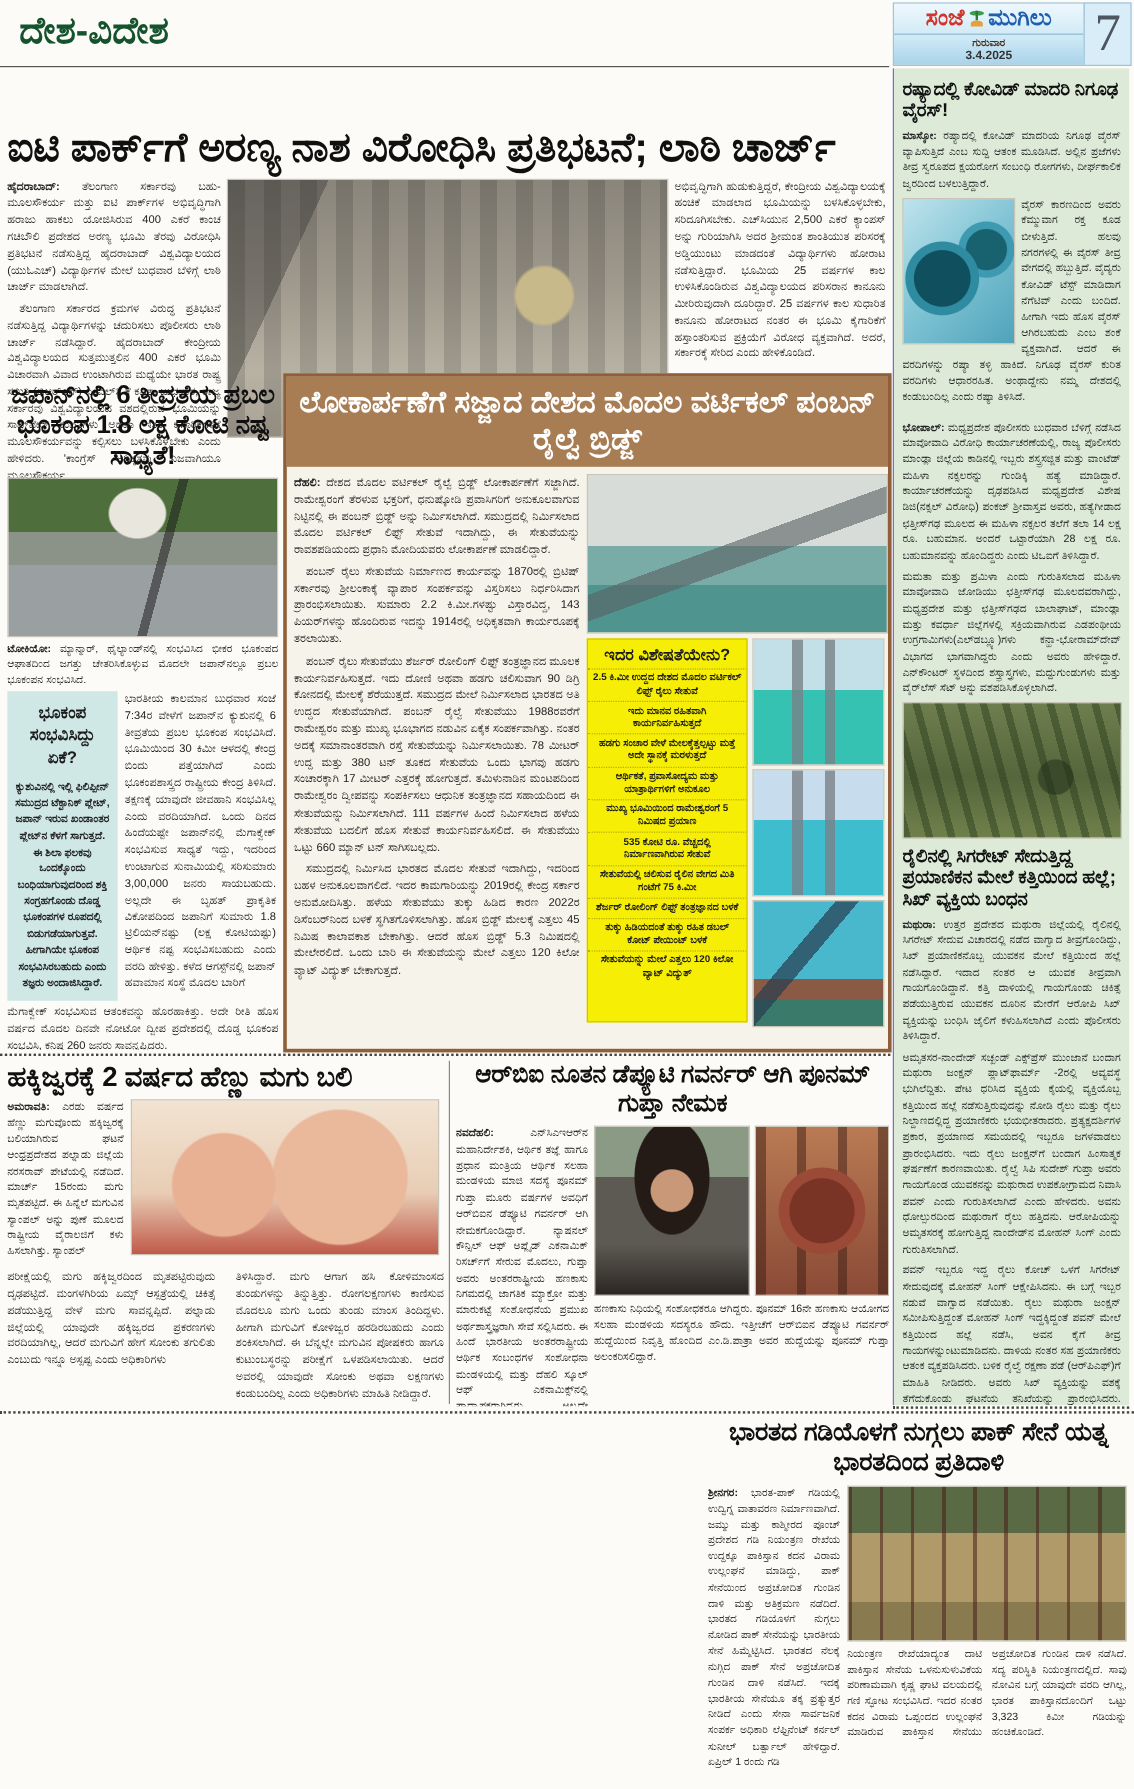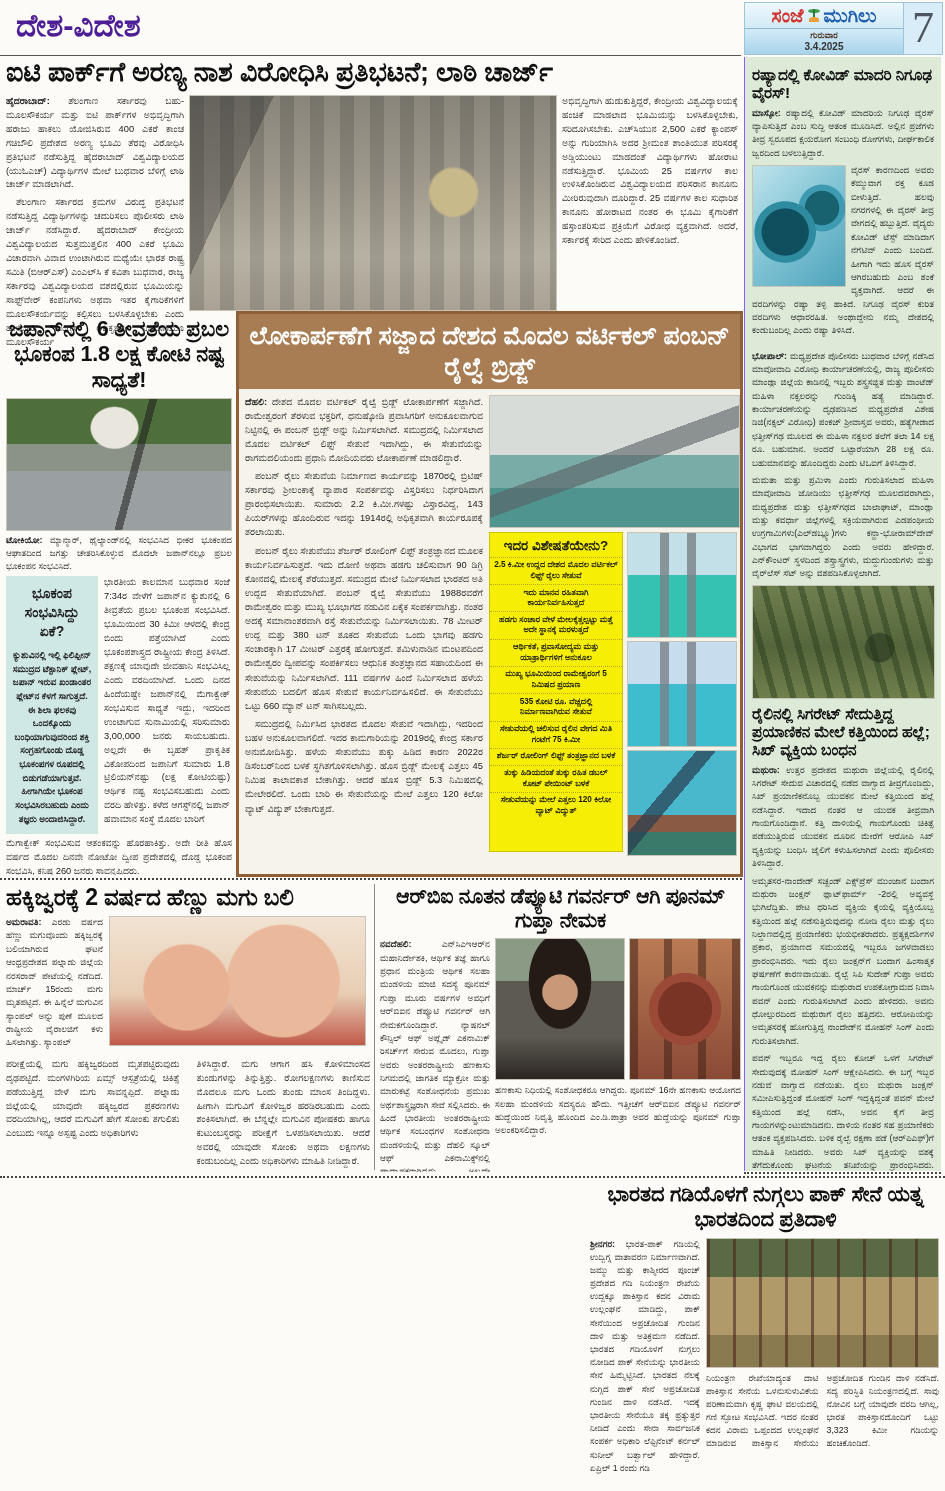--- a/index.html
+++ b/index.html
@@ -8,21 +8,21 @@
   .abs{position:absolute;}
   .hl{font-weight:bold;color:#101010;line-height:1.18;letter-spacing:-0.2px;}
   .body-txt{font-size:9.3px;line-height:1.5;text-align:justify;color:#222;}
   .body-txt p{margin:0 0 4px 0;text-indent:10px;}
   .body-txt p.first{text-indent:0;}
   .dl{font-weight:bold;}
   .photo{position:relative;overflow:hidden;border:1px solid #c8c4b8;}
   .dotted{border-top:2px dotted #444;height:0;}
   .vline{width:1px;background:#8a8a82;}
   
-  .section-title{font-size:31px;font-weight:bold;color:#4c1d95;}
+  .section-title{font-size:31px;font-weight:bold;color:#14532d;}
   .masthead{background:linear-gradient(180deg,#eef8fd 0%,#cfe9f6 55%,#a9d3ea 100%);
             border:1px solid #9ec4d8;text-align:center;}
   .mast-row{display:flex;align-items:center;justify-content:center;gap:2px;padding-top:2px;}
   .mast-red{color:#d0342c;font-weight:bold;font-size:19px;}
   .mast-blue{color:#1f5fae;font-weight:bold;font-size:19px;}
   .mast-day{font-size:8.5px;color:#4a3020;font-weight:bold;border-top:1px solid #8fb8d0;margin-top:1px;padding-top:1px;}
   .mast-date{font-size:10px;color:#333;font-weight:bold;}
   .pagenum{background:#d9edf8;border:1px solid #9ec4d8;color:#4d5560;
            font-family:"Liberation Serif",serif;font-size:44px;text-align:center;line-height:50px;}
   .logo-dot{width:16px;height:14px;display:inline-block;position:relative;}
@@ -108,21 +108,21 @@
       <span class="mast-blue">ಮುಗಿಲು</span>
     </div>
     <div class="mast-day">ಗುರುವಾರ</div>
     <div class="mast-date">3.4.2025</div>
   </div>
   <div class="abs pagenum" style="left:903px;top:2px;width:38px;height:51px;">7</div>
 
   <div class="abs" style="left:0;top:55px;width:741px;height:1px;background:#555;"></div>
 
   <div class="abs" style="left:6px;top:57px;width:734px;height:258px;">
-    <div class="hl" style="font-size:27px;white-space:nowrap;">ಐಟಿ ಪಾರ್ಕ್‌ಗೆ ಅರಣ್ಯ ನಾಶ ವಿರೋಧಿಸಿ ಪ್ರತಿಭಟನೆ; ಲಾಠಿ ಚಾರ್ಜ್</div>
+    <div class="hl" style="font-size:34px;white-space:nowrap;margin-top:46px;">ಐಟಿ ಪಾರ್ಕ್‌ಗೆ ಅರಣ್ಯ ನಾಶ ವಿರೋಧಿಸಿ ಪ್ರತಿಭಟನೆ; ಲಾಠಿ ಚಾರ್ಜ್</div>
     <div style="display:flex;gap:5px;margin-top:6px;">
       <div class="body-txt" style="width:178px;">
         <p class="first"><span class="dl">ಹೈದರಾಬಾದ್:</span>
            <span>ತೆಲಂಗಾಣ ಸರ್ಕಾರವು ಬಹು-ಮೂಲಸೌಕರ್ಯ ಮತ್ತು ಐಟಿ ಪಾರ್ಕ್‌ಗಳ ಅಭಿವೃದ್ಧಿಗಾಗಿ ಹರಾಜು ಹಾಕಲು ಯೋಜಿಸಿರುವ 400 ಎಕರೆ ಕಾಂಚ ಗಚಿಬೌಲಿ ಪ್ರದೇಶದ ಅರಣ್ಯ ಭೂಮಿ ತೆರವು ವಿರೋಧಿಸಿ ಪ್ರತಿಭಟನೆ ನಡೆಸುತ್ತಿದ್ದ ಹೈದರಾಬಾದ್ ವಿಶ್ವವಿದ್ಯಾಲಯದ (ಯುಓಎಚ್) ವಿದ್ಯಾರ್ಥಿಗಳ ಮೇಲೆ ಬುಧವಾರ ಬೆಳಿಗ್ಗೆ ಲಾಠಿ ಚಾರ್ಜ್ ಮಾಡಲಾಗಿದೆ.</span></p>
         <p>ತೆಲಂಗಾಣ ಸರ್ಕಾರದ ಕ್ರಮಗಳ ವಿರುದ್ಧ ಪ್ರತಿಭಟನೆ ನಡೆಸುತ್ತಿದ್ದ ವಿದ್ಯಾರ್ಥಿಗಳನ್ನು ಚದುರಿಸಲು ಪೊಲೀಸರು ಲಾಠಿ ಚಾರ್ಜ್ ನಡೆಸಿದ್ದಾರೆ. ಹೈದರಾಬಾದ್ ಕೇಂದ್ರೀಯ ವಿಶ್ವವಿದ್ಯಾಲಯದ ಸುತ್ತಮುತ್ತಲಿನ 400 ಎಕರೆ ಭೂಮಿ ವಿಚಾರವಾಗಿ ವಿವಾದ ಉಂಟಾಗಿರುವ ಮಧ್ಯೆಯೇ ಭಾರತ ರಾಷ್ಟ್ರ ಸಮಿತಿ (ಬಿಆರ್‌ಎಸ್) ಎಂಎಲ್‌ಸಿ ಕೆ ಕವಿತಾ ಬುಧವಾರ, ರಾಜ್ಯ ಸರ್ಕಾರವು ವಿಶ್ವವಿದ್ಯಾಲಯದ ವಶದಲ್ಲಿರುವ ಭೂಮಿಯನ್ನು ಸಾಫ್ಟ್‌ವೇರ್ ಕಂಪನಿಗಳು ಅಥವಾ ಇತರ ಕೈಗಾರಿಕೆಗಳಿಗೆ ಮೂಲಸೌಕರ್ಯವನ್ನು ಕಲ್ಪಿಸಲು ಬಳಸಿಕೊಳ್ಳಬೇಕು ಎಂದು ಹೇಳಿದರು. 'ಕಾಂಗ್ರೆಸ್ ಅಧಿಕೃತವು ನಿಜವಾಗಿಯೂ ಮೂಲಸೌಕರ್ಯ</p>
       </div>
       <div class="photo ph-lathi" style="width:366px;height:214px;flex:none;"></div>
       <div class="body-txt" style="width:176px;">
         <p class="first">ಅಭಿವೃದ್ಧಿಗಾಗಿ ಹುಡುಕುತ್ತಿದ್ದರೆ, ಕೇಂದ್ರೀಯ ವಿಶ್ವವಿದ್ಯಾಲಯಕ್ಕೆ ಹಂಚಿಕೆ ಮಾಡಲಾದ ಭೂಮಿಯನ್ನು ಬಳಸಿಕೊಳ್ಳಬೇಕು, ಸರಿದೂಗಿಸಬೇಕು. ಎಚ್‌ಸಿಯುನ 2,500 ಎಕರೆ ಕ್ಯಾಂಪಸ್ ಅನ್ನು ಗುರಿಯಾಗಿಸಿ ಅದರ ಶ್ರೀಮಂತ ಶಾಂತಿಯುತ ಪರಿಸರಕ್ಕೆ ಅಡ್ಡಿಯುಂಟು ಮಾಡದಂತೆ ವಿದ್ಯಾರ್ಥಿಗಳು ಹೋರಾಟ ನಡೆಸುತ್ತಿದ್ದಾರೆ. ಭೂಮಿಯ 25 ವರ್ಷಗಳ ಕಾಲ ಉಳಿಸಿಕೊಂಡಿರುವ ವಿಶ್ವವಿದ್ಯಾಲಯದ ಪರಿಸರಾನ ಕಾನೂನು ಮೀರಿರುವುದಾಗಿ ದೂರಿದ್ದಾರೆ. 25 ವರ್ಷಗಳ ಕಾಲ ಸುಧಾರಿತ ಕಾನೂನು ಹೋರಾಟದ ನಂತರ ಈ ಭೂಮಿ ಕೈಗಾರಿಕೆಗೆ ಹಸ್ತಾಂತರಿಸುವ ಪ್ರಕ್ರಿಯೆಗೆ ವಿರೋಧ ವ್ಯಕ್ತವಾಗಿದೆ. ಅದರೆ, ಸರ್ಕಾರಕ್ಕೆ ಸೇರಿದ ಎಂದು ಹೇಳಿಕೊಂಡಿದೆ.</p>
       </div>
@@ -182,21 +182,21 @@
     <div class="body-txt" style="margin-top:3px;">
       <p class="first">ಮೆಗಾಕ್ವೇಕ್ ಸಂಭವಿಸುವ ಆತಂಕವನ್ನು ಹೊರಹಾಕಿತ್ತು. ಅದೇ ರೀತಿ ಹೊಸ ವರ್ಷದ ಮೊದಲ ದಿನವೇ ನೋಟೋ ದ್ವೀಪ ಪ್ರದೇಶದಲ್ಲಿ ದೊಡ್ಡ ಭೂಕಂಪ ಸಂಭವಿಸಿ, ಕನಿಷ್ಠ 260 ಜನರು ಸಾವನ್ನಪ್ಪಿದರು.</p>
     </div>
   </div>
 
   <div class="abs pamban" style="left:236px;top:311px;width:507px;height:566px;">
     <div class="pamban-band">ಲೋಕಾರ್ಪಣೆಗೆ ಸಜ್ಜಾದ ದೇಶದ ಮೊದಲ ವರ್ಟಿಕಲ್ ಪಂಬನ್ ರೈಲ್ವೆ ಬ್ರಿಡ್ಜ್</div>
     <div style="display:flex;gap:6px;padding:6px;">
       <div class="body-txt" style="width:238px;flex:none;font-size:9.4px;">
         <p class="first"><span class="dl">ದೆಹಲಿ:</span>
-          <span>ದೇಶದ ಮೊದಲ ವರ್ಟಿಕಲ್ ರೈಲ್ವೆ ಬ್ರಿಡ್ಜ್ ಲೋಕಾರ್ಪಣೆಗೆ ಸಜ್ಜಾಗಿದೆ. ರಾಮೇಶ್ವರಂಗೆ ತೆರಳುವ ಭಕ್ತರಿಗೆ, ಧನುಷ್ಕೋಡಿ ಪ್ರವಾಸಿಗರಿಗೆ ಅನುಕೂಲವಾಗುವ ನಿಟ್ಟಿನಲ್ಲಿ ಈ ಪಂಬನ್ ಬ್ರಿಡ್ಜ್ ಅನ್ನು ನಿರ್ಮಿಸಲಾಗಿದೆ. ಸಮುದ್ರದಲ್ಲಿ ನಿರ್ಮಿಸಲಾದ ಮೊದಲ ವರ್ಟಿಕಲ್ ಲಿಫ್ಟ್ ಸೇತುವೆ ಇದಾಗಿದ್ದು, ಈ ಸೇತುವೆಯನ್ನು ರಾಗಮದಲಿಯಂದು ಪ್ರಧಾನಿ ಮೋದಿಯವರು ಲೋಕಾರ್ಪಣೆ ಮಾಡಲಿದ್ದಾರೆ.</span></p>
+          <span>ದೇಶದ ಮೊದಲ ವರ್ಟಿಕಲ್ ರೈಲ್ವೆ ಬ್ರಿಡ್ಜ್ ಲೋಕಾರ್ಪಣೆಗೆ ಸಜ್ಜಾಗಿದೆ. ರಾಮೇಶ್ವರಂಗೆ ತೆರಳುವ ಭಕ್ತರಿಗೆ, ಧನುಷ್ಕೋಡಿ ಪ್ರವಾಸಿಗರಿಗೆ ಅನುಕೂಲವಾಗುವ ನಿಟ್ಟಿನಲ್ಲಿ ಈ ಪಂಬನ್ ಬ್ರಿಡ್ಜ್ ಅನ್ನು ನಿರ್ಮಿಸಲಾಗಿದೆ. ಸಮುದ್ರದಲ್ಲಿ ನಿರ್ಮಿಸಲಾದ ಮೊದಲ ವರ್ಟಿಕಲ್ ಲಿಫ್ಟ್ ಸೇತುವೆ ಇದಾಗಿದ್ದು, ಈ ಸೇತುವೆಯನ್ನು ರಾವಶಪಡಿಯಂದು ಪ್ರಧಾನಿ ಮೋದಿಯವರು ಲೋಕಾರ್ಪಣೆ ಮಾಡಲಿದ್ದಾರೆ.</span></p>
         <p>ಪಂಬನ್ ರೈಲು ಸೇತುವೆಯ ನಿರ್ಮಾಣದ ಕಾರ್ಯವನ್ನು 1870ರಲ್ಲಿ ಬ್ರಿಟಿಷ್ ಸರ್ಕಾರವು ಶ್ರೀಲಂಕಾಕ್ಕೆ ವ್ಯಾಪಾರ ಸಂಪರ್ಕವನ್ನು ವಿಸ್ತರಿಸಲು ನಿರ್ಧರಿಸಿದಾಗ ಪ್ರಾರಂಭಿಸಲಾಯಿತು. ಸುಮಾರು 2.2 ಕಿ.ಮೀ.ಗಳಷ್ಟು ವಿಸ್ತಾರವಿದ್ದ, 143 ಪಿಯರ್‌ಗಳನ್ನು ಹೊಂದಿರುವ ಇದನ್ನು 1914ರಲ್ಲಿ ಅಧಿಕೃತವಾಗಿ ಕಾರ್ಯರೂಪಕ್ಕೆ ತರಲಾಯಿತು.</p>
         <p>ಪಂಬನ್ ರೈಲು ಸೇತುವೆಯು ಶೆರ್ಜರ್ ರೋಲಿಂಗ್ ಲಿಫ್ಟ್ ತಂತ್ರಜ್ಞಾನದ ಮೂಲಕ ಕಾರ್ಯನಿರ್ವಹಿಸುತ್ತದೆ. ಇದು ದೋಣಿ ಅಥವಾ ಹಡಗು ಚಲಿಸುವಾಗ 90 ಡಿಗ್ರಿ ಕೋನದಲ್ಲಿ ಮೇಲಕ್ಕೆ ಶೆರೆಯುತ್ತದೆ. ಸಮುದ್ರದ ಮೇಲೆ ನಿರ್ಮಿಸಲಾದ ಭಾರತದ ಅತಿ ಉದ್ದದ ಸೇತುವೆಯಾಗಿದೆ. ಪಂಬನ್ ರೈಲ್ವೆ ಸೇತುವೆಯು 1988ರವರೆಗೆ ರಾಮೇಶ್ವರಂ ಮತ್ತು ಮುಖ್ಯ ಭೂಭಾಗದ ನಡುವಿನ ಏಕೈಕ ಸಂಪರ್ಕವಾಗಿತ್ತು. ನಂತರ ಅದಕ್ಕೆ ಸಮಾನಾಂತರವಾಗಿ ರಸ್ತೆ ಸೇತುವೆಯನ್ನು ನಿರ್ಮಿಸಲಾಯಿತು. 78 ಮೀಟರ್ ಉದ್ದ ಮತ್ತು 380 ಟನ್ ತೂಕದ ಸೇತುವೆಯ ಒಂದು ಭಾಗವು ಹಡಗು ಸಂಚಾರಕ್ಕಾಗಿ 17 ಮೀಟರ್ ಎತ್ತರಕ್ಕೆ ಹೋಗುತ್ತದೆ. ತಮಿಳುನಾಡಿನ ಮಂಟಪದಿಂದ ರಾಮೇಶ್ವರಂ ದ್ವೀಪವನ್ನು ಸಂಪರ್ಕಿಸಲು ಆಧುನಿಕ ತಂತ್ರಜ್ಞಾನದ ಸಹಾಯದಿಂದ ಈ ಸೇತುವೆಯನ್ನು ನಿರ್ಮಿಸಲಾಗಿದೆ. 111 ವರ್ಷಗಳ ಹಿಂದೆ ನಿರ್ಮಿಸಲಾದ ಹಳೆಯ ಸೇತುವೆಯ ಬದಲಿಗೆ ಹೊಸ ಸೇತುವೆ ಕಾರ್ಯನಿರ್ವಹಿಸಲಿದೆ. ಈ ಸೇತುವೆಯು ಒಟ್ಟು 660 ಮ್ಯಾನ್ ಟನ್ ಸಾಗಿಸಬಲ್ಲದು.</p>
         <p>ಸಮುದ್ರದಲ್ಲಿ ನಿರ್ಮಿಸಿದ ಭಾರತದ ಮೊದಲ ಸೇತುವೆ ಇದಾಗಿದ್ದು, ಇದರಿಂದ ಬಹಳ ಅನುಕೂಲವಾಗಲಿದೆ. ಇದರ ಕಾಮಗಾರಿಯನ್ನು 2019ರಲ್ಲಿ ಕೇಂದ್ರ ಸರ್ಕಾರ ಅನುಮೋದಿಸಿತ್ತು. ಹಳೆಯ ಸೇತುವೆಯು ತುಕ್ಕು ಹಿಡಿದ ಕಾರಣ 2022ರ ಡಿಸೆಂಬರ್‌ನಿಂದ ಬಳಕೆ ಸ್ಥಗಿತಗೊಳಿಸಲಾಗಿತ್ತು. ಹೊಸ ಬ್ರಿಡ್ಜ್ ಮೇಲಕ್ಕೆ ಎತ್ತಲು 45 ನಿಮಿಷ ಕಾಲಾವಕಾಶ ಬೇಕಾಗಿತ್ತು. ಆದರೆ ಹೊಸ ಬ್ರಿಡ್ಜ್ 5.3 ನಿಮಿಷದಲ್ಲಿ ಮೇಲೇರಲಿದೆ. ಒಂದು ಬಾರಿ ಈ ಸೇತುವೆಯನ್ನು ಮೇಲೆ ಎತ್ತಲು 120 ಕಿಲೋ ವ್ಯಾಟ್ ವಿದ್ಯುತ್ ಬೇಕಾಗುತ್ತದೆ.</p>
       </div>
       <div style="width:251px;">
         <div class="photo ph-bridge-wide" style="width:249px;height:131px;"></div>
         <div style="display:flex;gap:4px;margin-top:4px;">
           <div class="yellow-box" style="width:134px;flex:none;height:320px;overflow:hidden;">
             <div class="yb-title">ಇದರ ವಿಶೇಷತೆಯೇನು?</div>
             <div>

